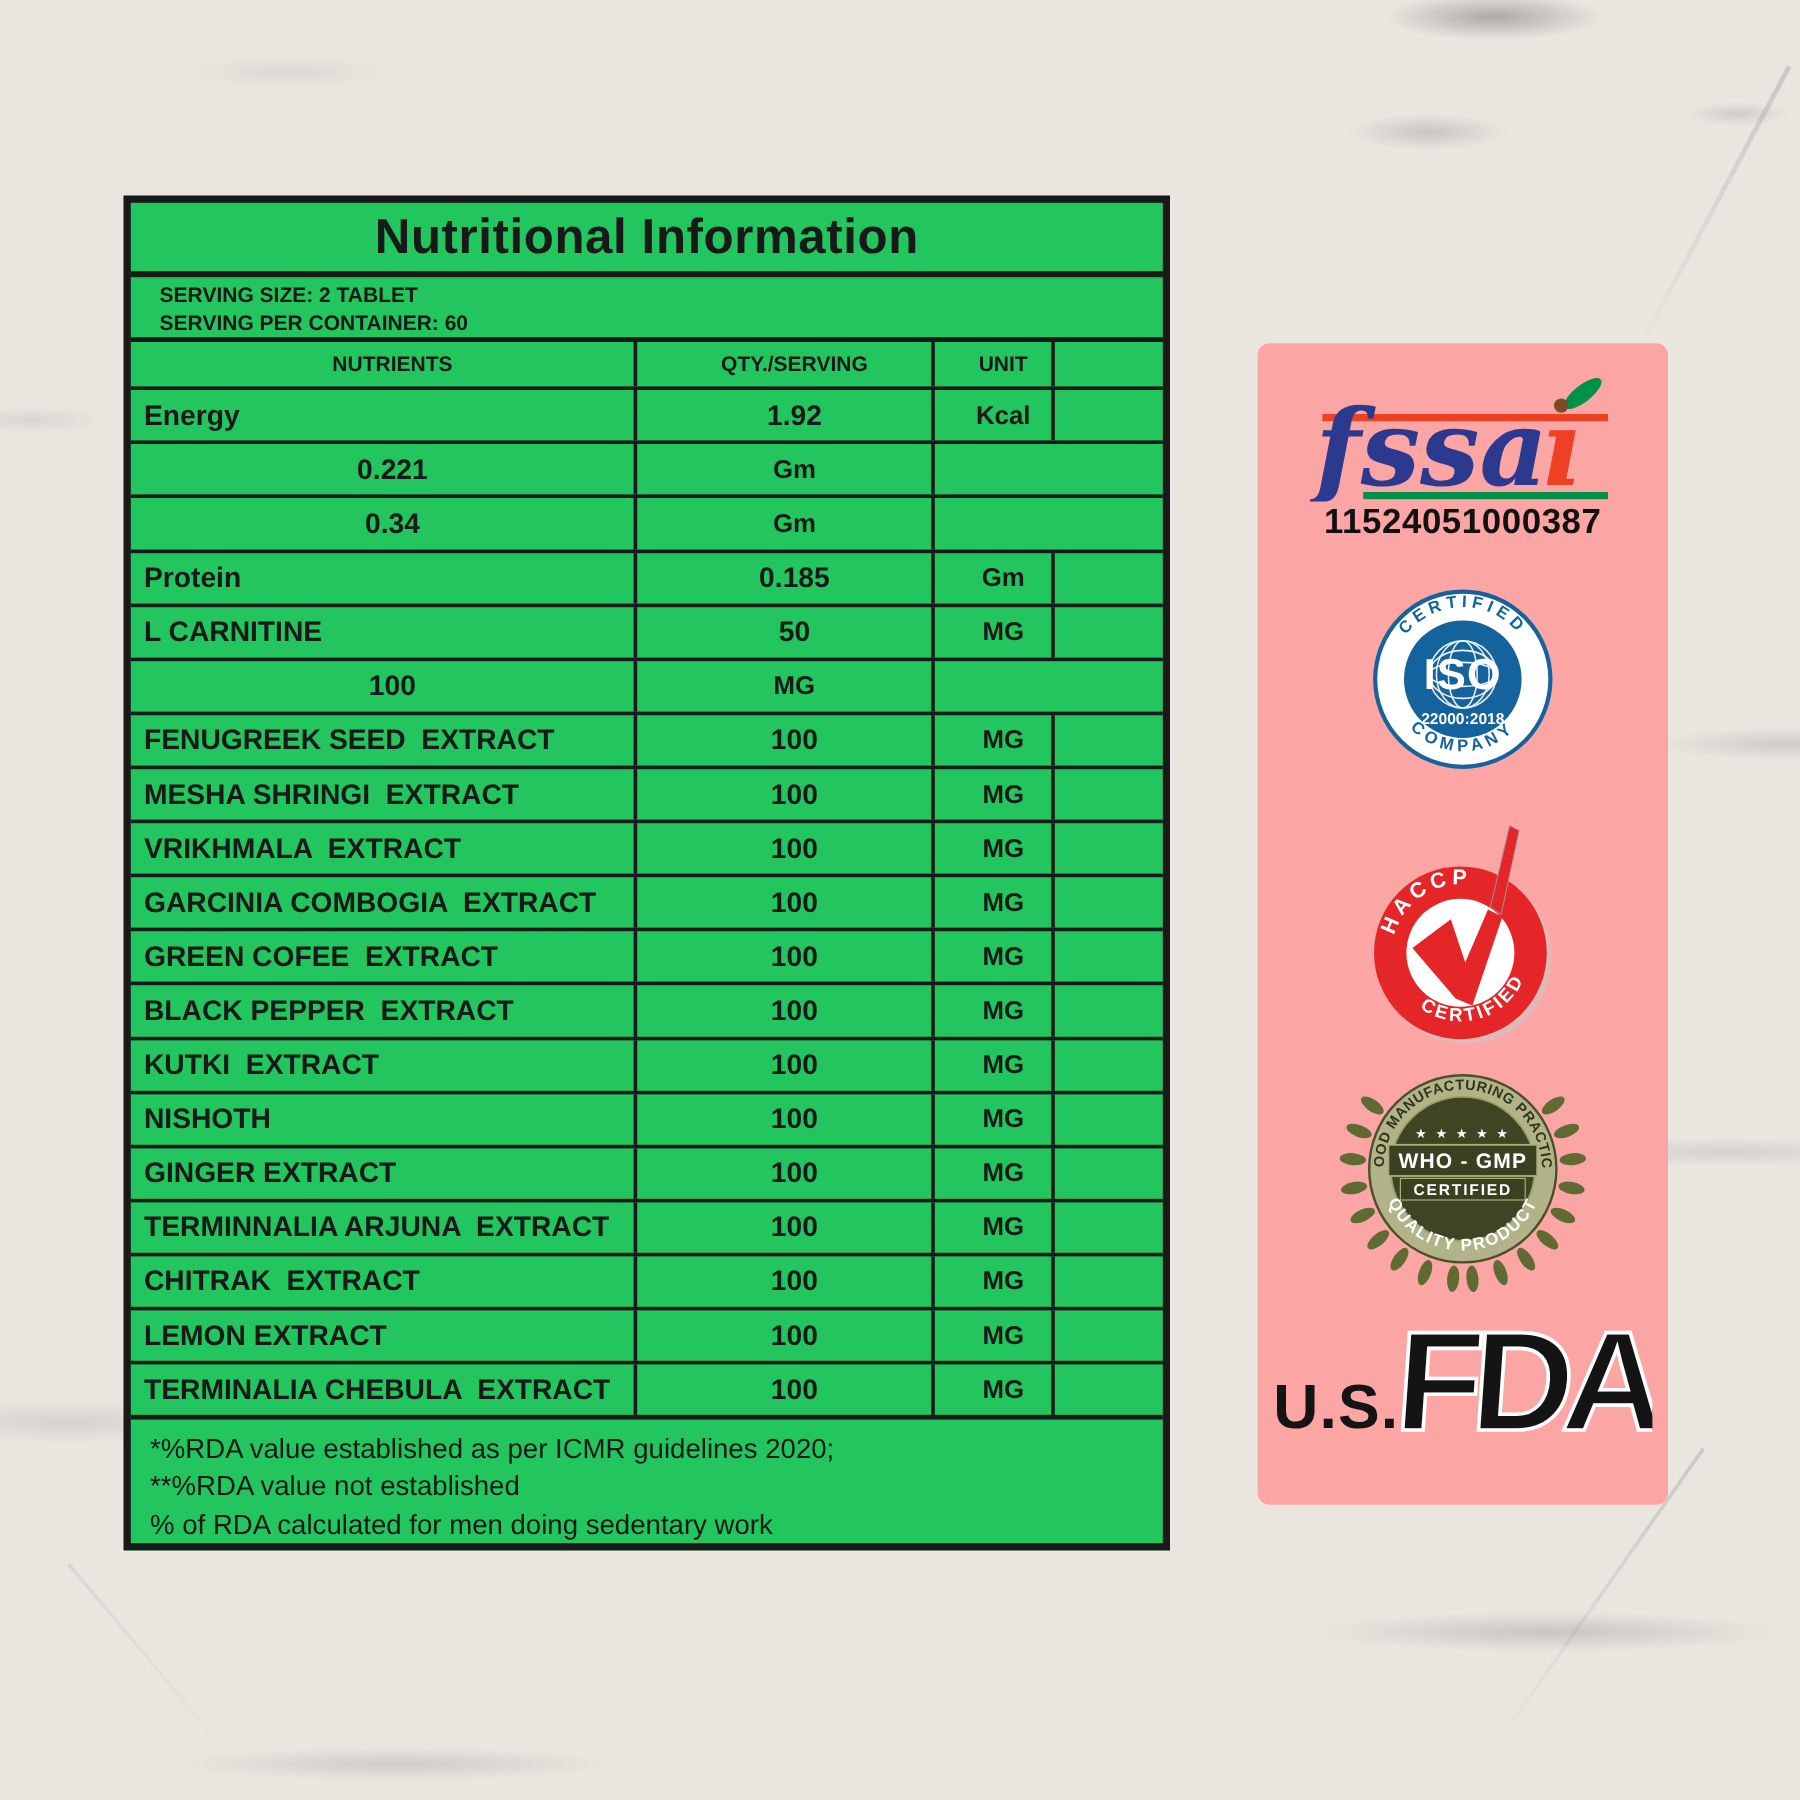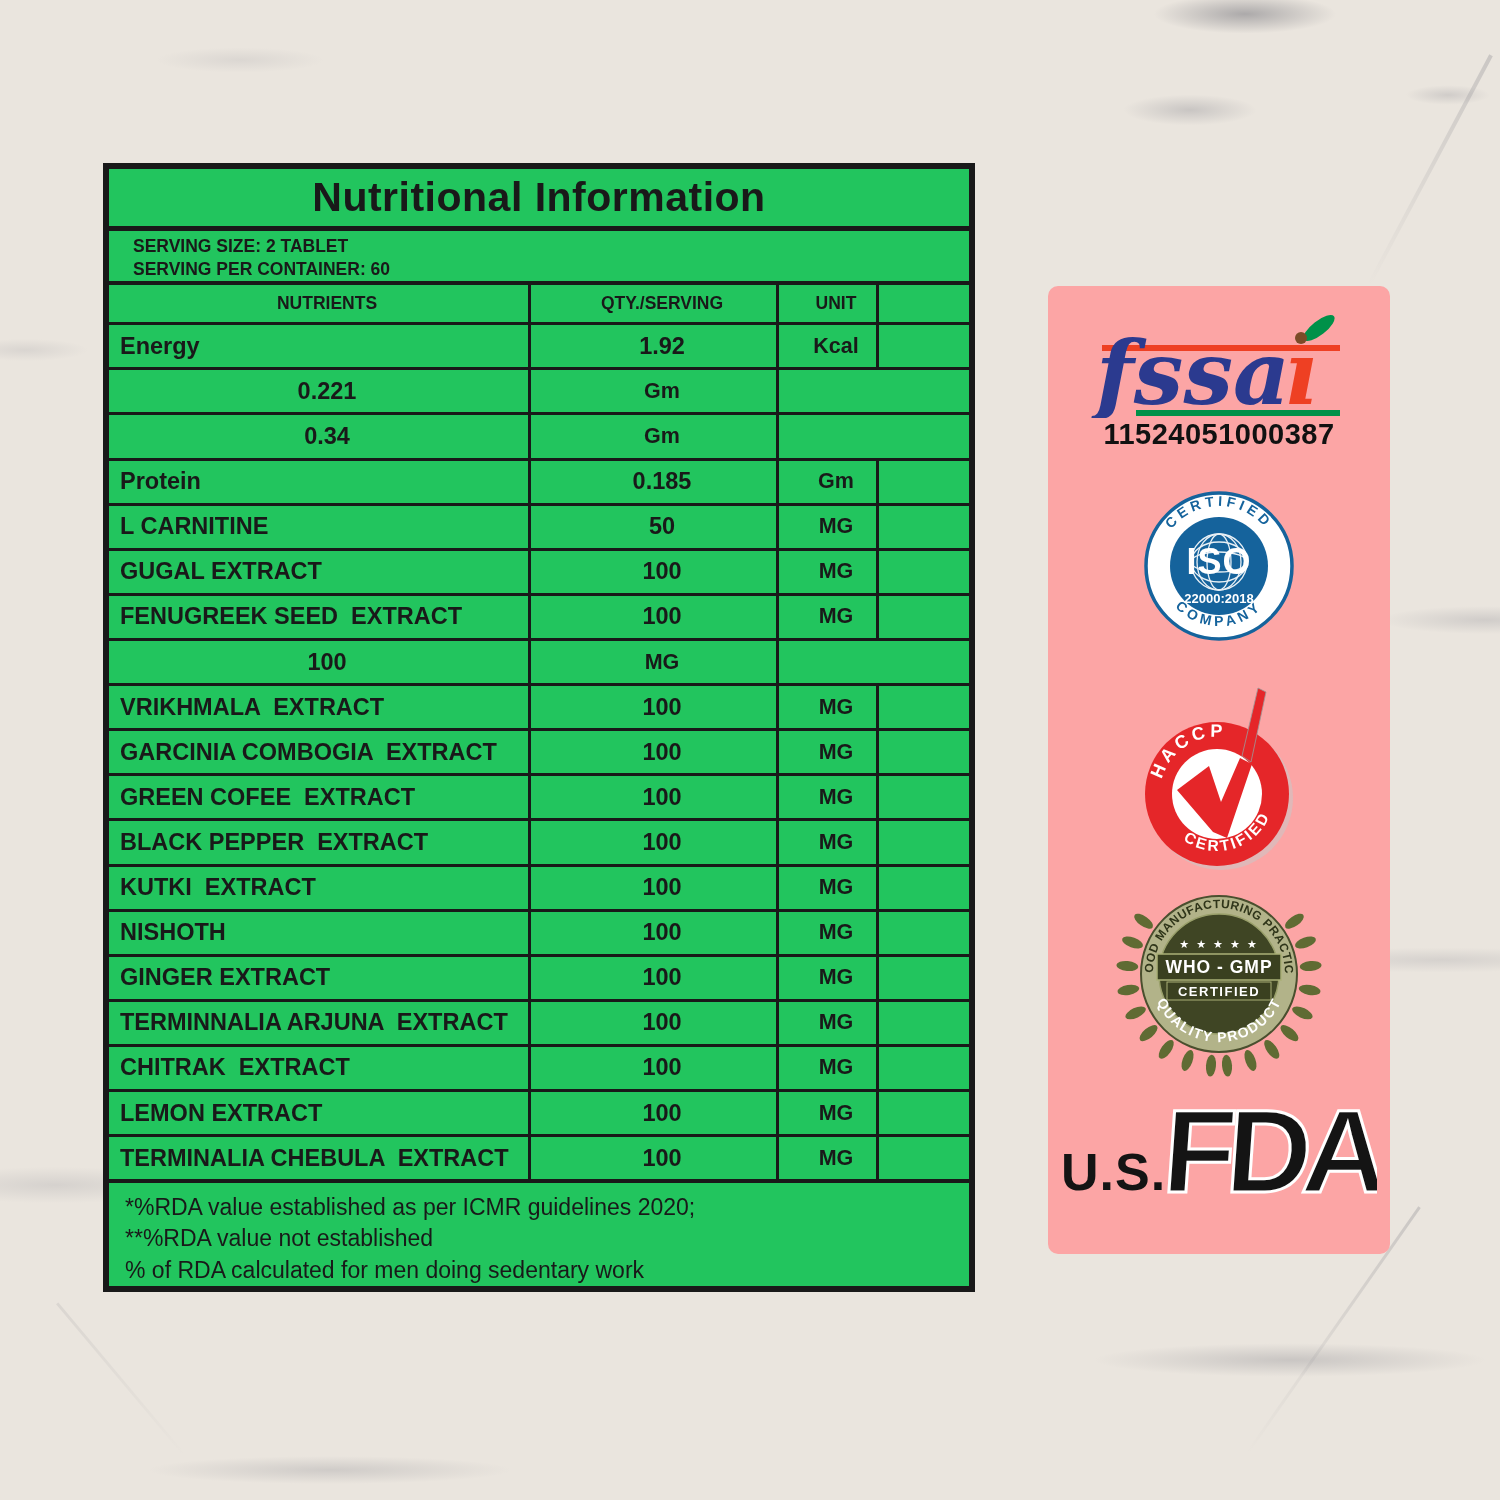--- a/index.html
+++ b/index.html
@@ -137,34 +137,34 @@
     </div>
 
     <div class="grid-row t-row">
       <div class="cell c1">L CARNITINE</div>
       <div class="cell c2">50</div>
       <div class="cell c3">MG</div>
       <div class="cell c4"></div>
     </div>
 
     <div class="grid-row t-row">
-      <div class="cell c1">GUGAL EXTRACT</div>
       <div class="cell c2">100</div>
       <div class="cell c3">MG</div>
       <div class="cell c4"></div>
     </div>
 
     <div class="grid-row t-row">
       <div class="cell c1">FENUGREEK SEED  EXTRACT</div>
       <div class="cell c2">100</div>
       <div class="cell c3">MG</div>
       <div class="cell c4"></div>
     </div>
 
     <div class="grid-row t-row">
+      <div class="cell c1">MESHA SHRINGI  EXTRACT</div>
       <div class="cell c2">100</div>
       <div class="cell c3">MG</div>
       <div class="cell c4"></div>
     </div>
 
     <div class="grid-row t-row">
       <div class="cell c1">VRIKHMALA  EXTRACT</div>
       <div class="cell c2">100</div>
       <div class="cell c3">MG</div>
       <div class="cell c4"></div>

